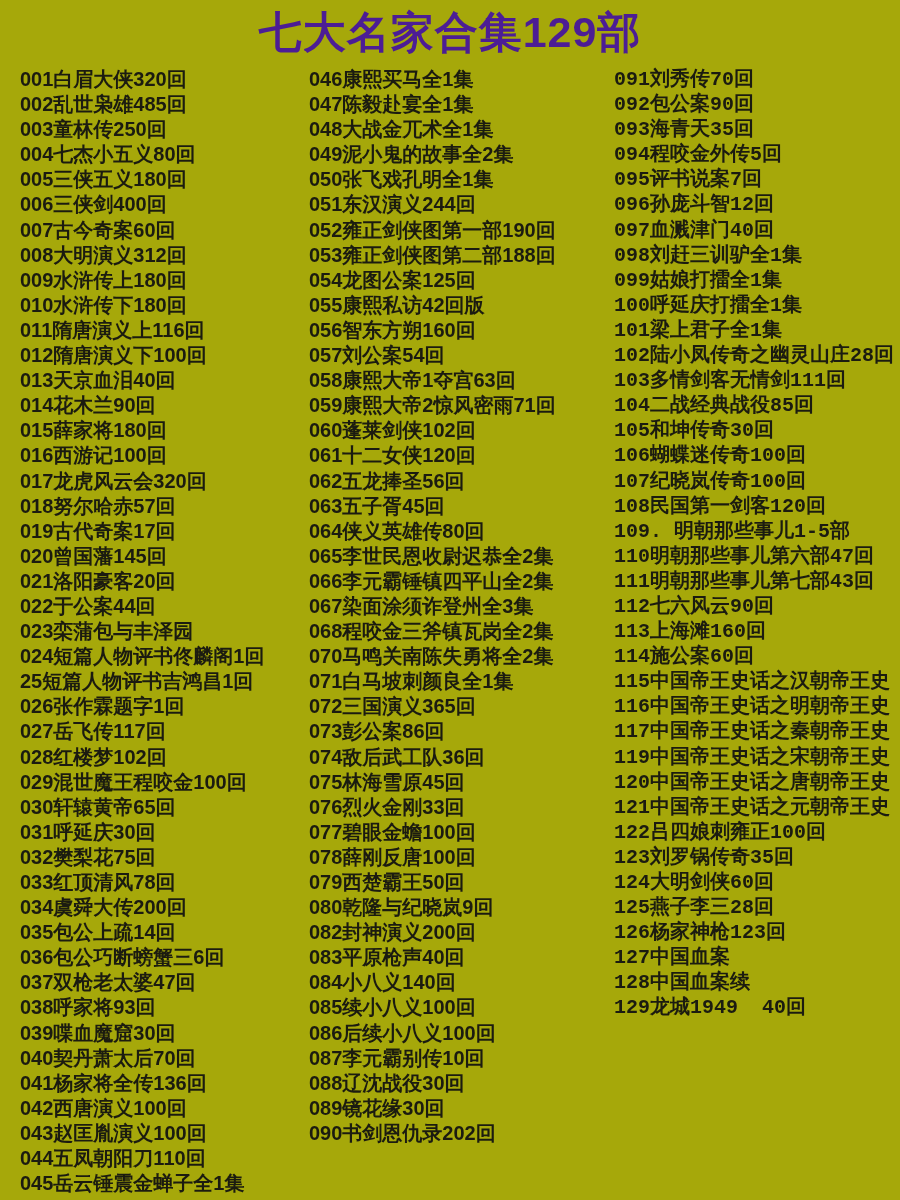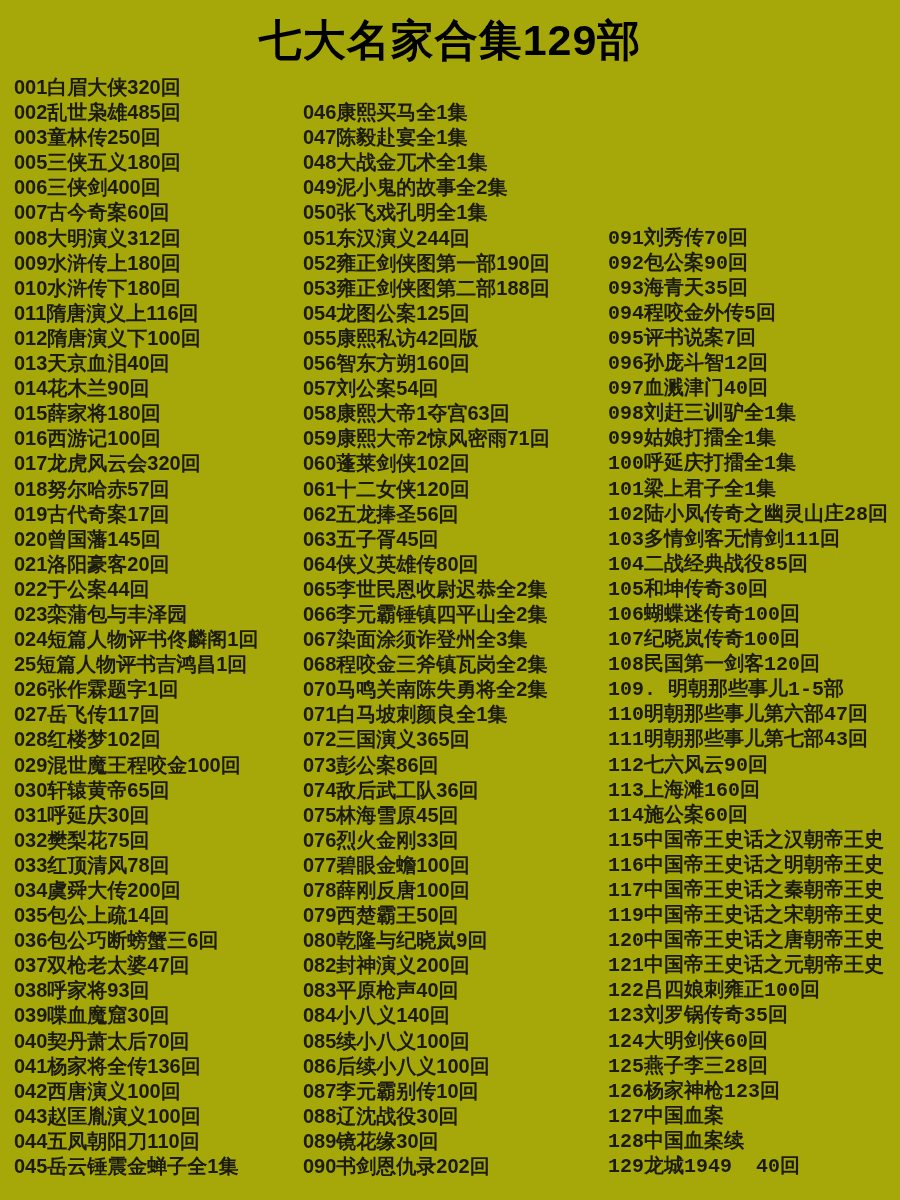--- a/index.html
+++ b/index.html
@@ -6,32 +6,32 @@
   body{
     width:900px;height:1200px;
     background:#a6a80a;
     font-family:"Liberation Sans","DejaVu Sans",sans-serif;
     font-weight:bold;
     overflow:hidden;
   }
   .page{width:900px;height:1200px;}
   .title{
     margin:0;
-    padding-top:16px;
+    padding-top:8px;
     text-align:center;
     font-size:43px;
     line-height:48px;
-    color:#000000;
+    color:#4c1d95;
     letter-spacing:1px;
     font-weight:bold;
   }
   .cols{
     display:flex;
-    align-items:flex-end;
-    padding:11px 0 0 14px;
+    align-items:flex-start;
+    padding:11px 0 0 20px;
     box-sizing:border-box;
   }
   .col{box-sizing:border-box;flex:0 0 auto;}
   .col-1{width:289px;}
   .col-2{width:305px;}
   .col-3{width:292px;font-family:Liberation Mono, monospace;}
   .item{
     font-size:20px;
     line-height:25.1px;
     color:#1b1b10;
@@ -41,20 +41,21 @@
 </head>
 <body>
 
 <div class="page">
   <h1 class="title">七大名家合集129部</h1>
   <div class="cols">
     <div class="col col-1">
         <div class="item">001白眉大侠320回</div>
         <div class="item">002乱世枭雄485回</div>
         <div class="item">003童林传250回</div>
+        <div class="item">004七杰小五义80回</div>
         <div class="item">005三侠五义180回</div>
         <div class="item">006三侠剑400回</div>
         <div class="item">007古今奇案60回</div>
         <div class="item">008大明演义312回</div>
         <div class="item">009水浒传上180回</div>
         <div class="item">010水浒传下180回</div>
         <div class="item">011隋唐演义上116回</div>
         <div class="item">012隋唐演义下100回</div>
         <div class="item">013天京血泪40回</div>
         <div class="item">014花木兰90回</div>

